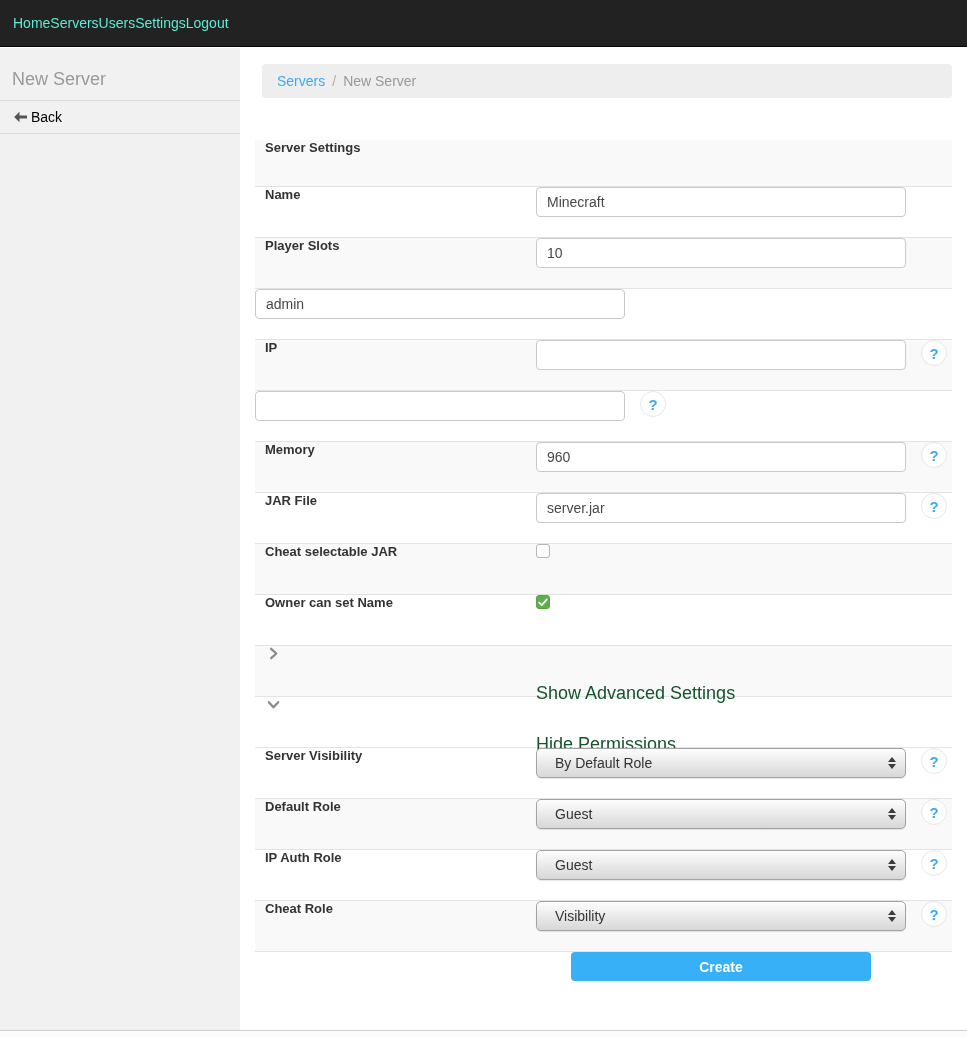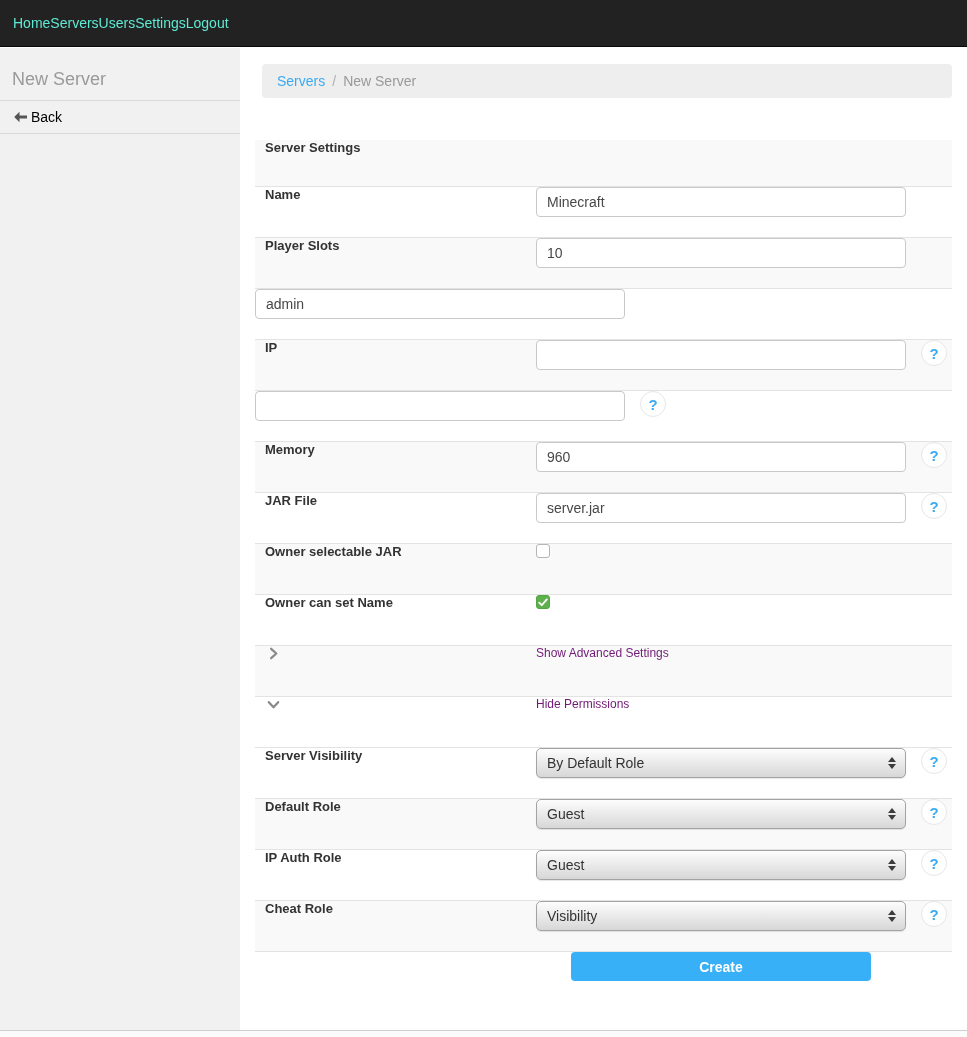--- a/index.html
+++ b/index.html
@@ -43,38 +43,38 @@
   .label-cell { width:281px; padding-left:10px; flex:none;
                 font-weight:bold; font-size:13px; color:#333;
                 display:flex; align-items:center; }
   .value-cell { width:370px; flex:none; display:flex; align-items:center; }
   .text-input { width:370px; height:30px; border:1px solid #c9c9c9;
                 border-radius:4px; padding:0 10px; font-size:14px;
                 font-family:"Liberation Sans", sans-serif;
                 color:#484848; background:#fff; outline:none; }
   .sel { width:370px; height:30px; border:1px solid #a3a3a3; border-radius:5px;
          background:linear-gradient(#fdfdfd,#d7d7d7);
-         display:flex; align-items:center; padding:0 10px; font-size:14px;
+         display:flex; align-items:center; padding:0 18px; font-size:14px;
          color:#333; position:relative; cursor:default;
          box-shadow:0 1px 1px rgba(0,0,0,0.10); }
   .sel .arrows { position:absolute; right:9px; top:50%; transform:translateY(-50%);
                  display:flex; flex-direction:column; gap:2px; }
   .arr-up   { width:0; height:0; border-left:4px solid transparent;
               border-right:4px solid transparent; border-bottom:5px solid #3c3c3c; }
   .arr-down { width:0; height:0; border-left:4px solid transparent;
               border-right:4px solid transparent; border-top:5px solid #3c3c3c; }
   .help { width:26px; height:26px; border-radius:50%; border:1px solid #e7e7e7;
           background:#fff; color:#3aabf3; font-weight:bold; font-size:15px;
           display:flex; align-items:center; justify-content:center;
           margin-left:15px; flex:none; cursor:pointer; }
   .checkbox { width:14px; height:14px; border:1px solid #b5b5b5; border-radius:3px;
               background:#fff; display:flex; align-items:center;
               justify-content:center; cursor:pointer; }
   .checkbox.checked { background:#5db04c; border-color:#54a543; }
-  .tlink { color:#701a75; font-size:12px; text-decoration:none; cursor:pointer; }
+  .tlink { color:#14532d; font-size:18px; text-decoration:none; cursor:pointer;margin-top:37px; }
   .create-btn { width:300px; height:29px; margin-left:35px; background:#38b0f7;
                 border:none; border-radius:4px; color:#fff; font-weight:bold;
                 font-size:14px; font-family:"Liberation Sans", sans-serif;
                 cursor:pointer; }
   .chev { margin-left:1px; display:flex; align-items:center; }
 
   
   .footer { position:absolute; left:0; top:1030px; width:967px; height:7px;
             border-top:1px solid #cfcfcf; background:#fbfbfb; }
 </style>
@@ -150,21 +150,21 @@
         <span class="help">?</span>
       </div>
       <div class="frow">
         <div class="label-cell">JAR File</div>
         <div class="value-cell">
           <input type="text" class="text-input" value="server.jar" style="">
         </div>
         <span class="help">?</span>
       </div>
       <div class="frow gray">
-        <div class="label-cell">Owner selectable JAR</div>
+        <div class="label-cell">Cheat selectable JAR</div>
         <div class="value-cell">
           <span class="checkbox"></span>
         </div>
       </div>
       <div class="frow">
         <div class="label-cell">Owner can set Name</div>
         <div class="value-cell">
           <span class="checkbox checked">
             <svg width="10" height="9" viewBox="0 0 10 9">
               <polyline points="1.2,4.6 3.8,7.2 8.8,1.4" fill="none" stroke="#fff" stroke-width="1.8" stroke-linecap="round" stroke-linejoin="round"></polyline>

